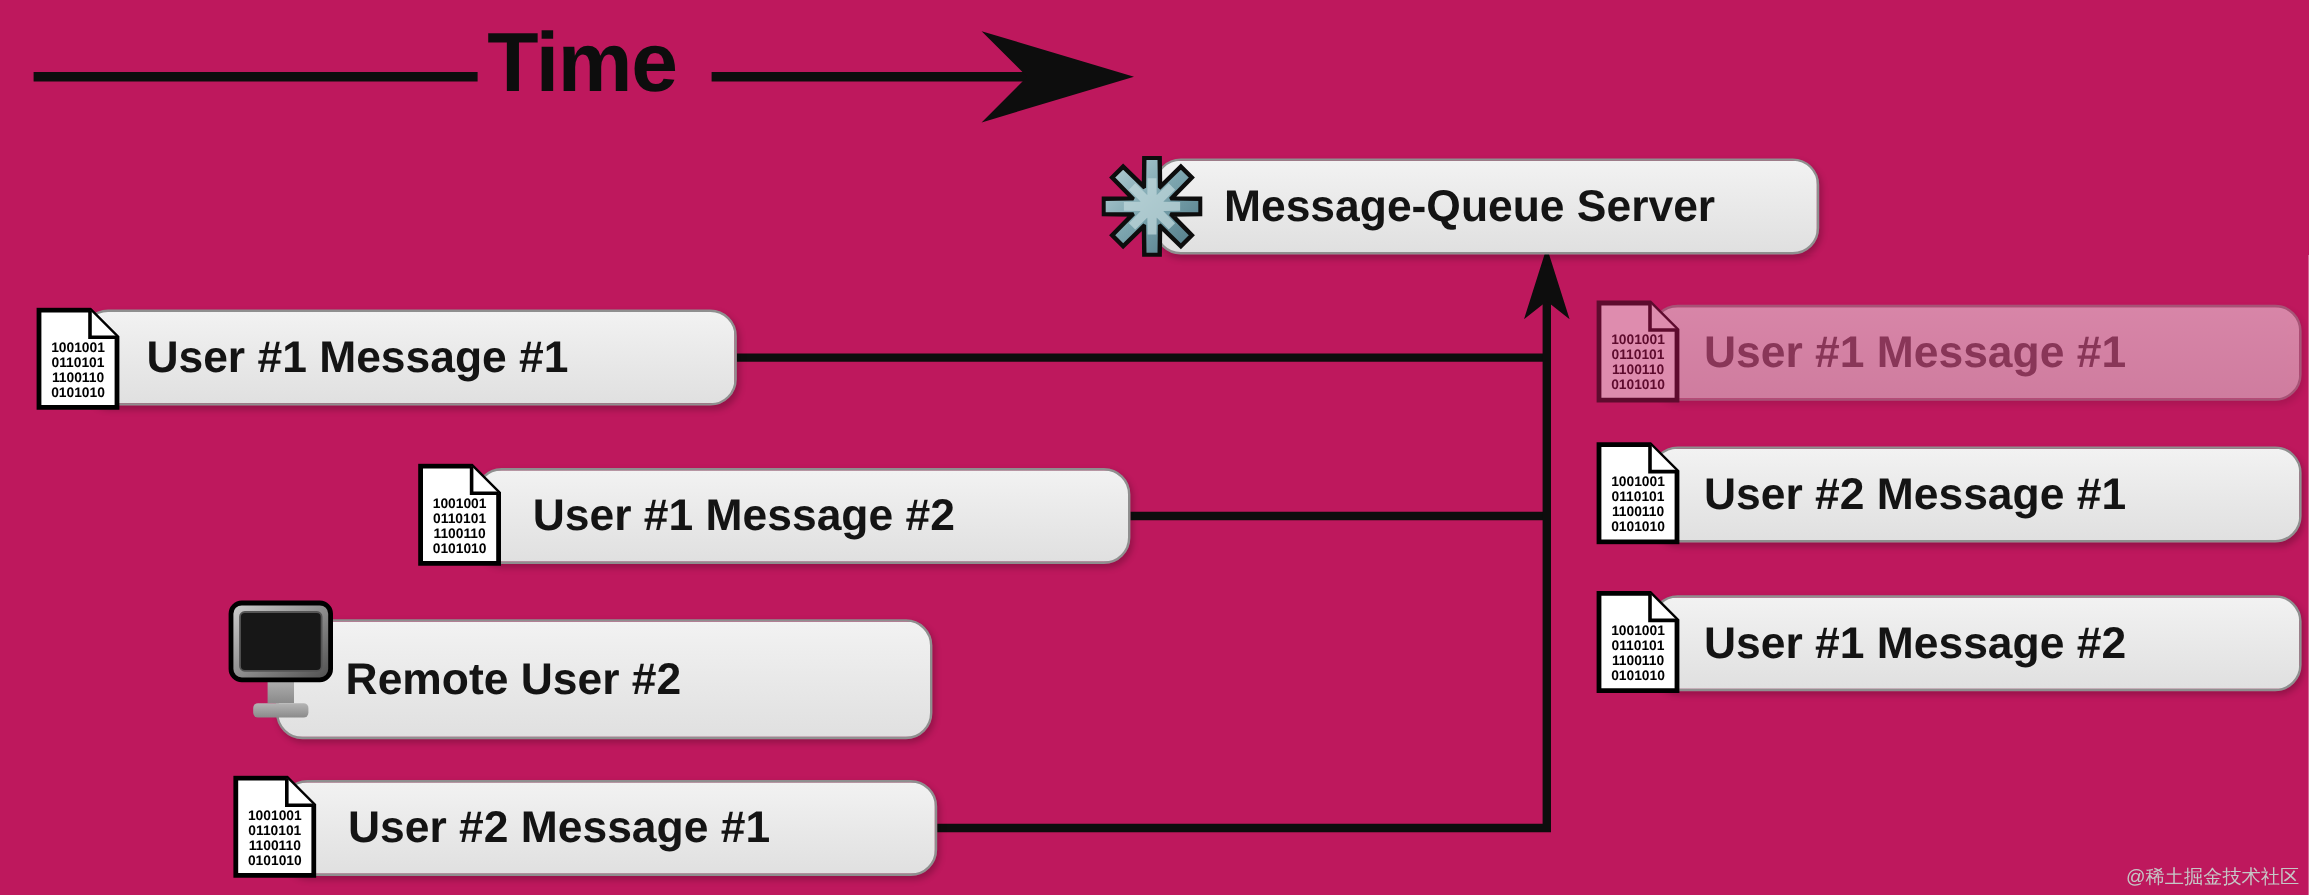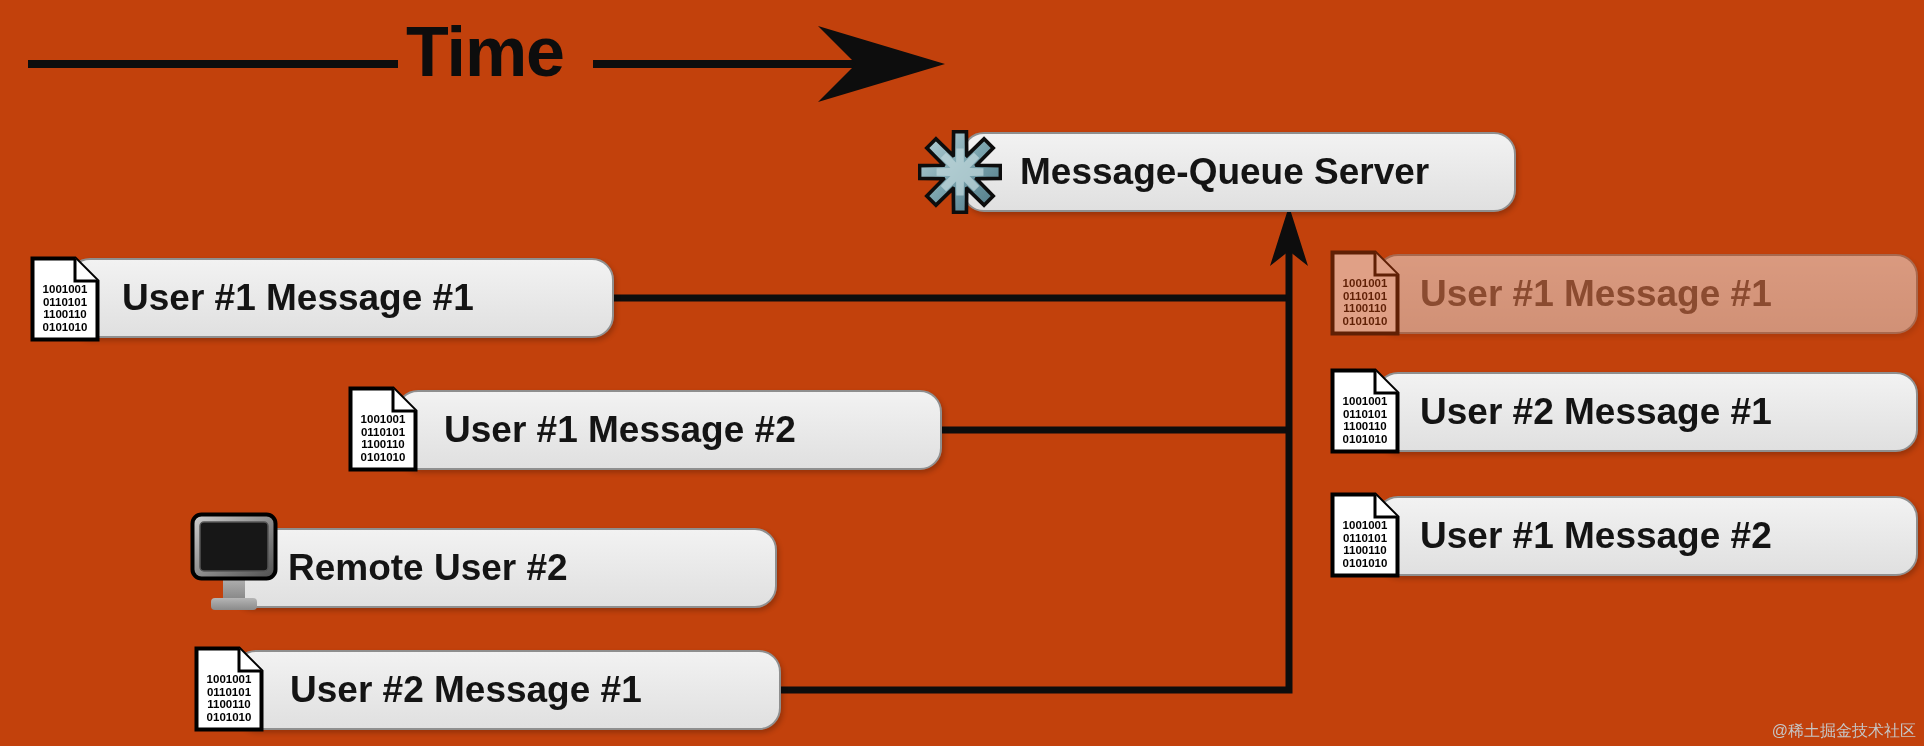--- a/index.html
+++ b/index.html
@@ -1,17 +1,17 @@
 <!DOCTYPE html>
 <html><head>
 <meta charset="utf-8">
 <style>
   html,body { margin:0; padding:0; background:#fff; }
   .stage {
-    position:relative; width:1924px; height:746px; background:#c2410c;
+    position:relative; width:1924px; height:746px; background:#be185d;
     font-family:"Liberation Sans", sans-serif; overflow:hidden;
   }
   svg.lines { position:absolute; left:0; top:0; z-index:0; }
   .time-label {
     position:absolute; left:398px; top:14px; width:174px; text-align:center;
     font-size:70px; line-height:76px; font-weight:bold; color:#0d0d0d;
     letter-spacing:-1px; z-index:1;
   }
   .node { position:absolute; z-index:2; }
   .pill {
@@ -90,21 +90,21 @@
     <svg class="icon" style="left:-48px;top:-4px;" width="70" height="86" viewBox="0 0 70 86">
       <path d="M2.5,2.5 L45,2.5 L67.5,25 L67.5,83.5 L2.5,83.5 Z" fill="#fff" stroke="#000" stroke-width="4"></path>
       <path d="M45,2.5 L45,25 L67.5,25" fill="#fff" stroke="#000" stroke-width="3"></path>
       <text class="doc-digit" x="35" y="37" text-anchor="middle">1001001</text>
       <text class="doc-digit" x="35" y="49.5" text-anchor="middle">0110101</text>
       <text class="doc-digit" x="35" y="62" text-anchor="middle">1100110</text>
       <text class="doc-digit" x="35" y="74.5" text-anchor="middle">0101010</text>
     </svg>
   </div>
 
-  <div class="node" style="left:230px;top:528px;width:547px;height:80px;">
+  <div class="node" style="left:230px;top:516px;width:547px;height:100px;">
     <div class="pill" style="padding-left:56px;">
       <span class="label">Remote User #2</span>
     </div>
     <svg class="icon" style="left:-40px;top:-16px;" width="88" height="102" viewBox="0 0 88 102">
       <rect x="33" y="64" width="22" height="22" fill="url(#standGrad)"></rect>
       <rect x="21" y="86" width="46" height="12" rx="4" fill="url(#standGrad)"></rect>
       <rect x="2.5" y="2.5" width="83" height="64" rx="9" fill="url(#bezelGrad)" stroke="#000" stroke-width="4"></rect>
       <rect x="10" y="10" width="68" height="49" rx="4" fill="#171717" stroke="#555" stroke-width="1.5"></rect>
     </svg>
   </div>

